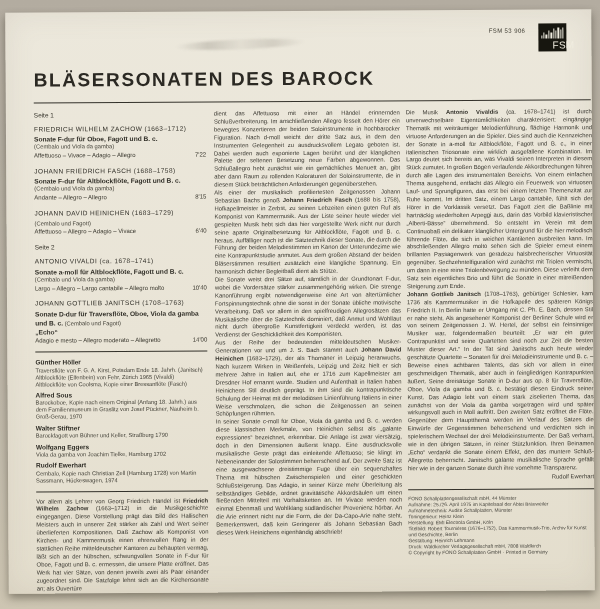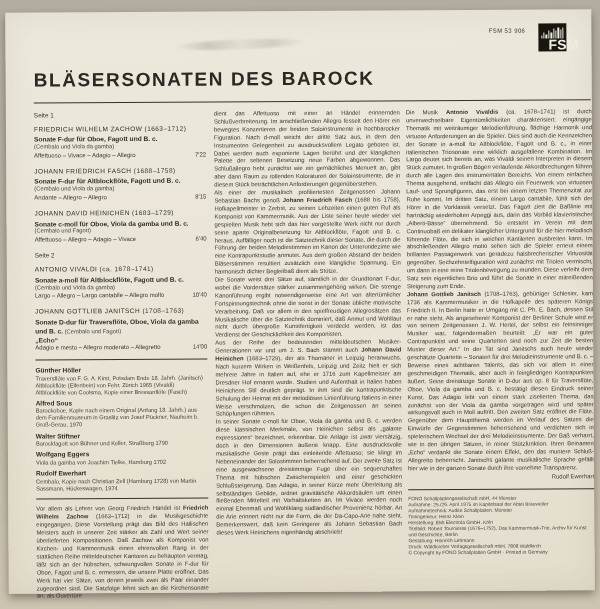--- a/index.html
+++ b/index.html
@@ -27,21 +27,21 @@
     position:absolute;right:66px;top:18px;
     font-size:6px;letter-spacing:.4px;color:#3a382f;
   }
   .fsm-logo{
     position:absolute;right:25px;top:14px;width:28px;height:28px;
     background:#17160f;display:flex;flex-direction:column;align-items:center;justify-content:flex-end;
     padding:2px 2px 1px 2px;box-sizing:border-box;
   }
   .fsm-bars{display:flex;align-items:flex-end;gap:1px;height:11px;margin-bottom:1px;}
   .fsm-bars i{display:block;width:1.4px;background:#f0ecdf;}
-  .fsm-text{color:#f0ecdf;font-weight:700;font-size:14px;letter-spacing:.2px;line-height:11px;padding-left:22px;}
+  .fsm-text{color:#f0ecdf;font-weight:400;font-size:10px;letter-spacing:.2px;line-height:11px;padding-left:22px;}
   .title{
     position:absolute;left:28px;top:57px;
     font-size:19px;font-weight:700;letter-spacing:1.6px;color:#2b2923;white-space:nowrap;
   }
   .rule-full{position:absolute;left:28px;top:90px;width:557px;border-top:1.4px solid #34322b;}
   .col{position:absolute;top:99px;font-size:5.9px;line-height:7.9px;}
   .col-left{left:28px;width:172px;}
   .col-mid{left:208px;width:186px;}
   .col-right{left:400px;width:186px;}
   .body-text{text-align:justify;}
@@ -110,21 +110,20 @@
       <div class="sonata-title">Sonate F-dur für Altblockflöte, Fagott und B. c.</div>
       <div class="continuo">(Cembalo und Viola da gamba)</div>
       <div class="mvts">
           <span>Andante – Allegro – Allegro</span>
           <span>8'15</span>
         </div>
     </div>
 
     <div class="track">
       <div class="composer">JOHANN DAVID HEINICHEN (1683–1729)</div>
-      <div class="sonata-title">Sonate c-moll für Oboe, Viola da gamba und B. c.</div>
       <div class="continuo">(Cembalo und Fagott)</div>
       <div class="mvts">
           <span>Affettuoso – Allegro – Adagio – Vivace</span>
           <span>6'40</span>
         </div>
     </div>
 
     <div class="side-label s2">Seite 2</div>
 
     <div class="track">

